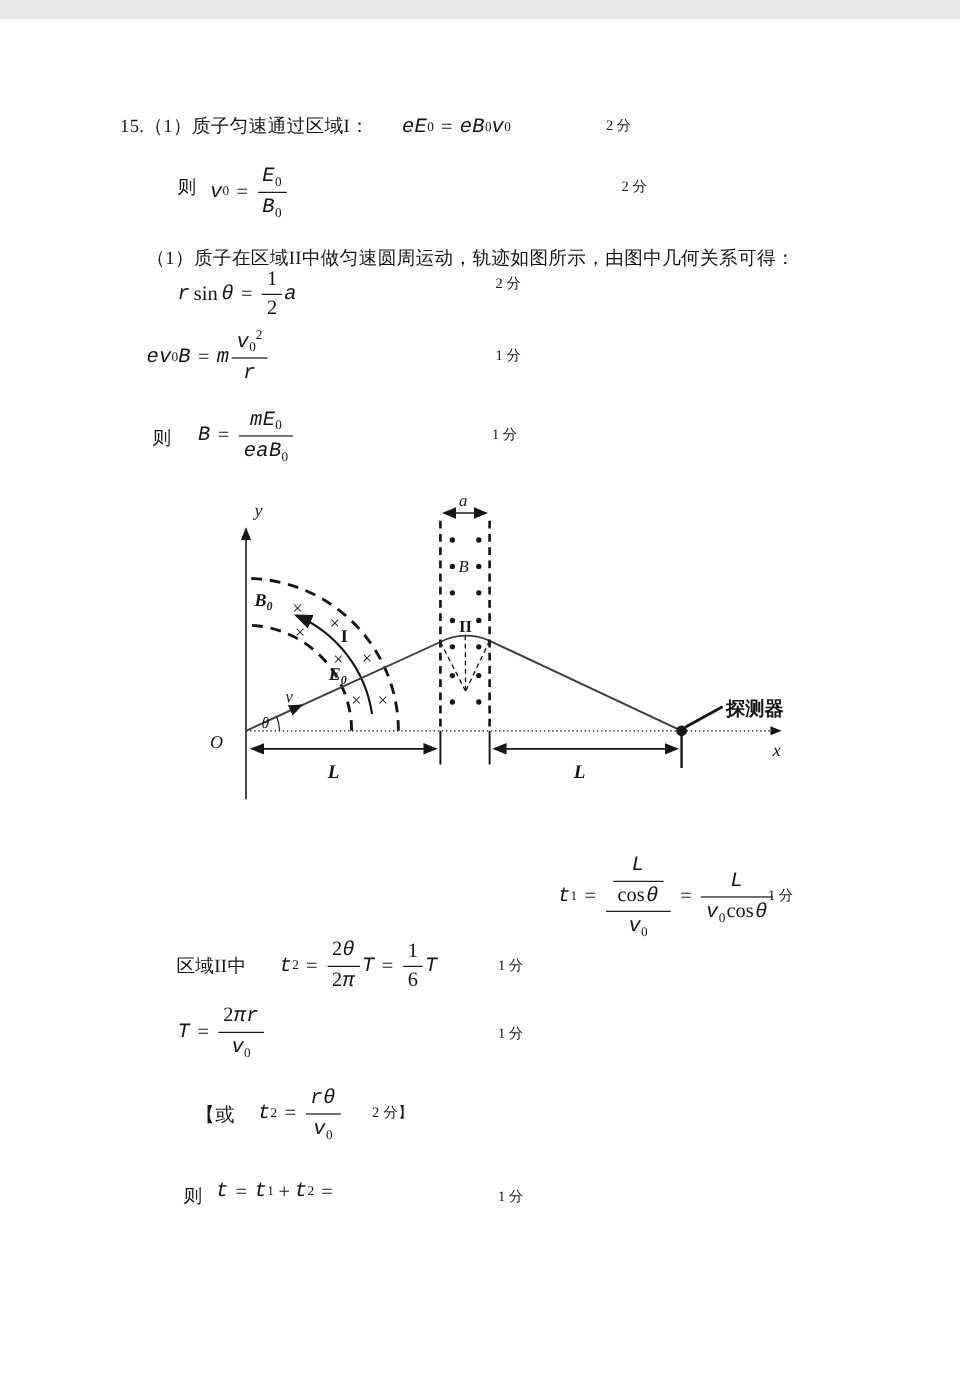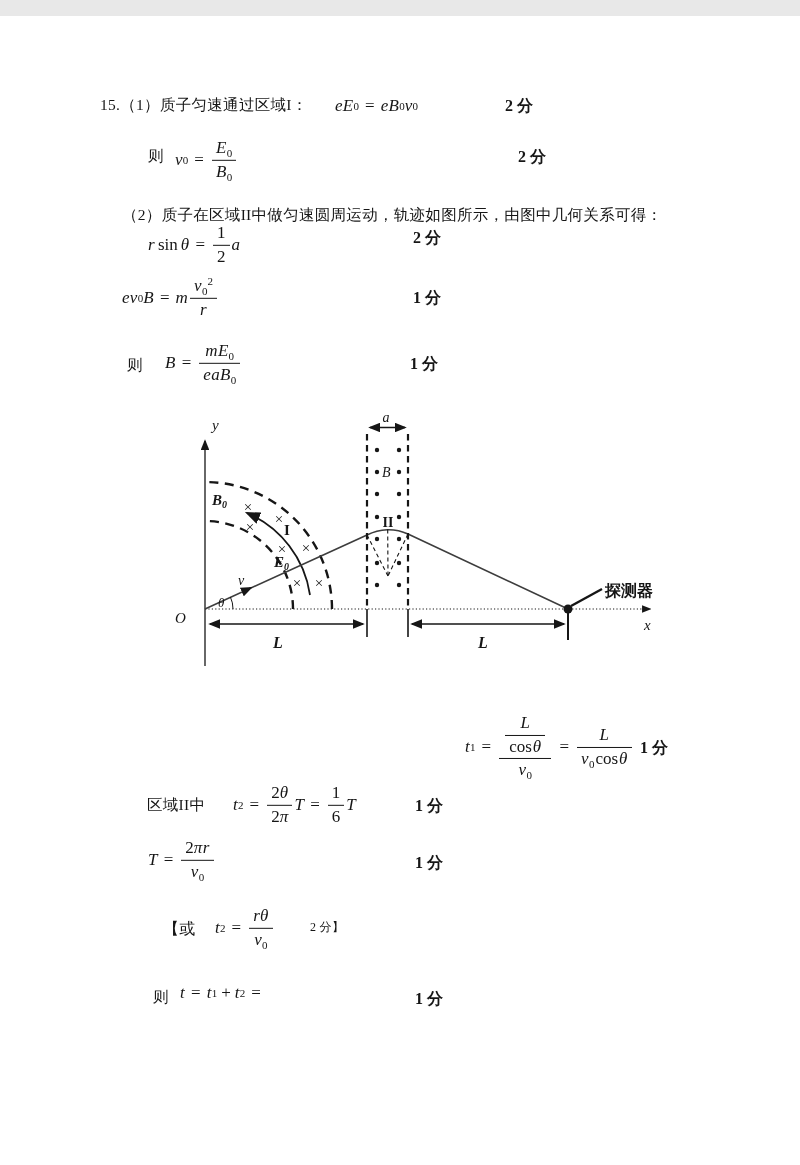--- a/index.html
+++ b/index.html
@@ -1,22 +1,22 @@
 <!DOCTYPE html>
 <html><head>
 <meta charset="utf-8">
 <style>
   html,body{margin:0;padding:0;background:#e8e8e8;}
   #page{position:relative;width:800px;height:1165px;background:#ffffff;margin:16px auto;
         font-family:"Liberation Serif",serif;color:#161616;overflow:hidden;}
   .cjk{position:absolute;font-size:15.5px;letter-spacing:.3px;white-space:nowrap;}
-  .score{position:absolute;font-size:16px;white-space:nowrap;font-weight:bold;}
+  .score{position:absolute;font-size:12px;white-space:nowrap;}
   .vrow{position:absolute;transform:translateY(-50%);display:flex;align-items:center;
         white-space:nowrap;font-size:17px;}
-  .vrow i{font-style:italic;letter-spacing:.3px;}
+  .vrow i{font-style:italic;letter-spacing:.3px;font-family:Liberation Mono, monospace;}
   .eq{font-style:normal;margin:0 6px;}
   .fn{font-style:normal;margin:0 3px;}
   .ss{font-size:11px;font-style:normal;vertical-align:-4px;line-height:0;}
   .sp{font-size:11px;font-style:normal;vertical-align:6px;line-height:0;}
   .frac{display:inline-block;vertical-align:middle;text-align:center;line-height:1.1;margin:0 2px;}
   .frac>.n{display:block;padding:0 4px 2px;border-bottom:1.3px solid #161616;}
   .frac>.d{display:block;padding:2px 4px 0;}
   .radn{border-top:1.2px solid #161616;font-style:italic;}
   .rad{font-style:normal;}
   svg text{font-family:"Liberation Serif",serif;fill:#161616;}
@@ -43,21 +43,21 @@
     <i>v</i>
       <span class="ss">0</span>
       <span class="eq">=</span>
       <span class="frac">
         <span class="n"><i>E</i><span class="ss">0</span></span>
         <span class="d"><i>B</i><span class="ss">0</span></span>
       </span>
   </div>
   <div class="score" style="left:518px;top:131px">2 分</div>
 
-  <div class="cjk" style="left:122px;top:189px">（2）质子在区域II中做匀速圆周运动，轨迹如图所示，由图中几何关系可得：</div>
+  <div class="cjk" style="left:122px;top:189px">（1）质子在区域II中做匀速圆周运动，轨迹如图所示，由图中几何关系可得：</div>
 
   <div class="vrow" style="left:148px;top:229px">
     <i>r</i>
       <span class="fn">sin</span>
       <i>θ</i>
       <span class="eq">=</span>
       <span class="frac">
         <span class="n">1</span>
         <span class="d">2</span>
       </span>

